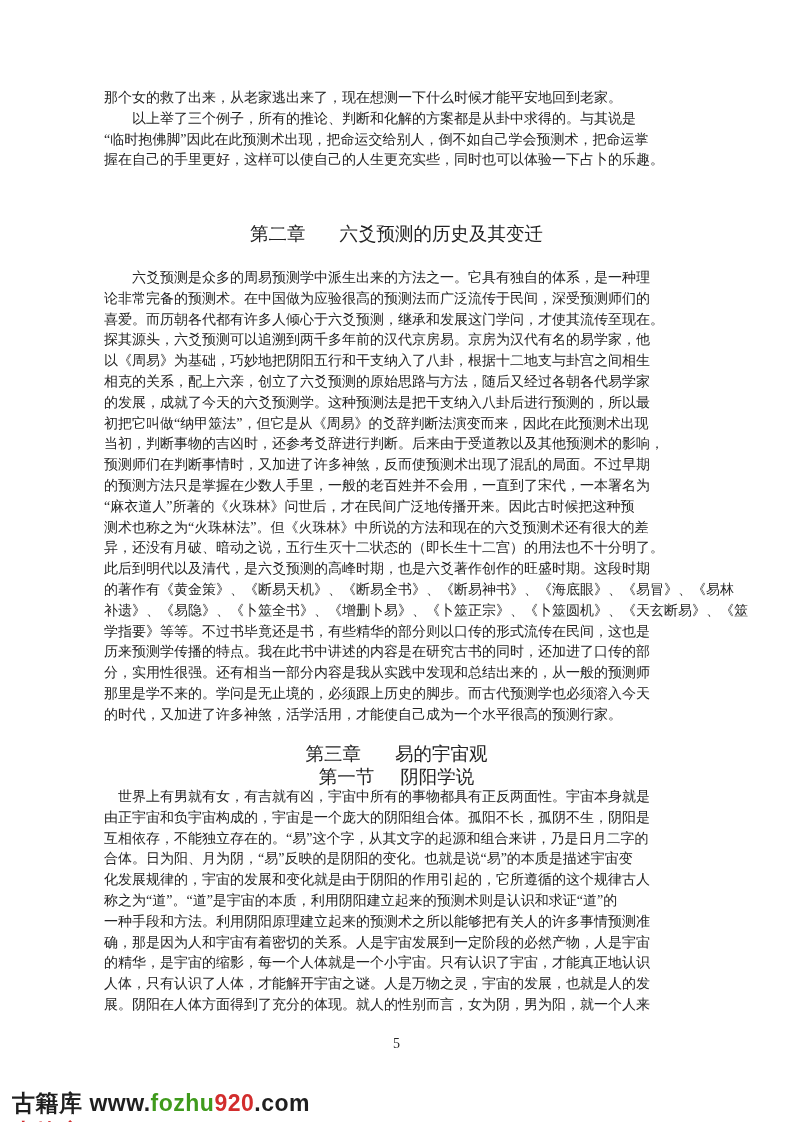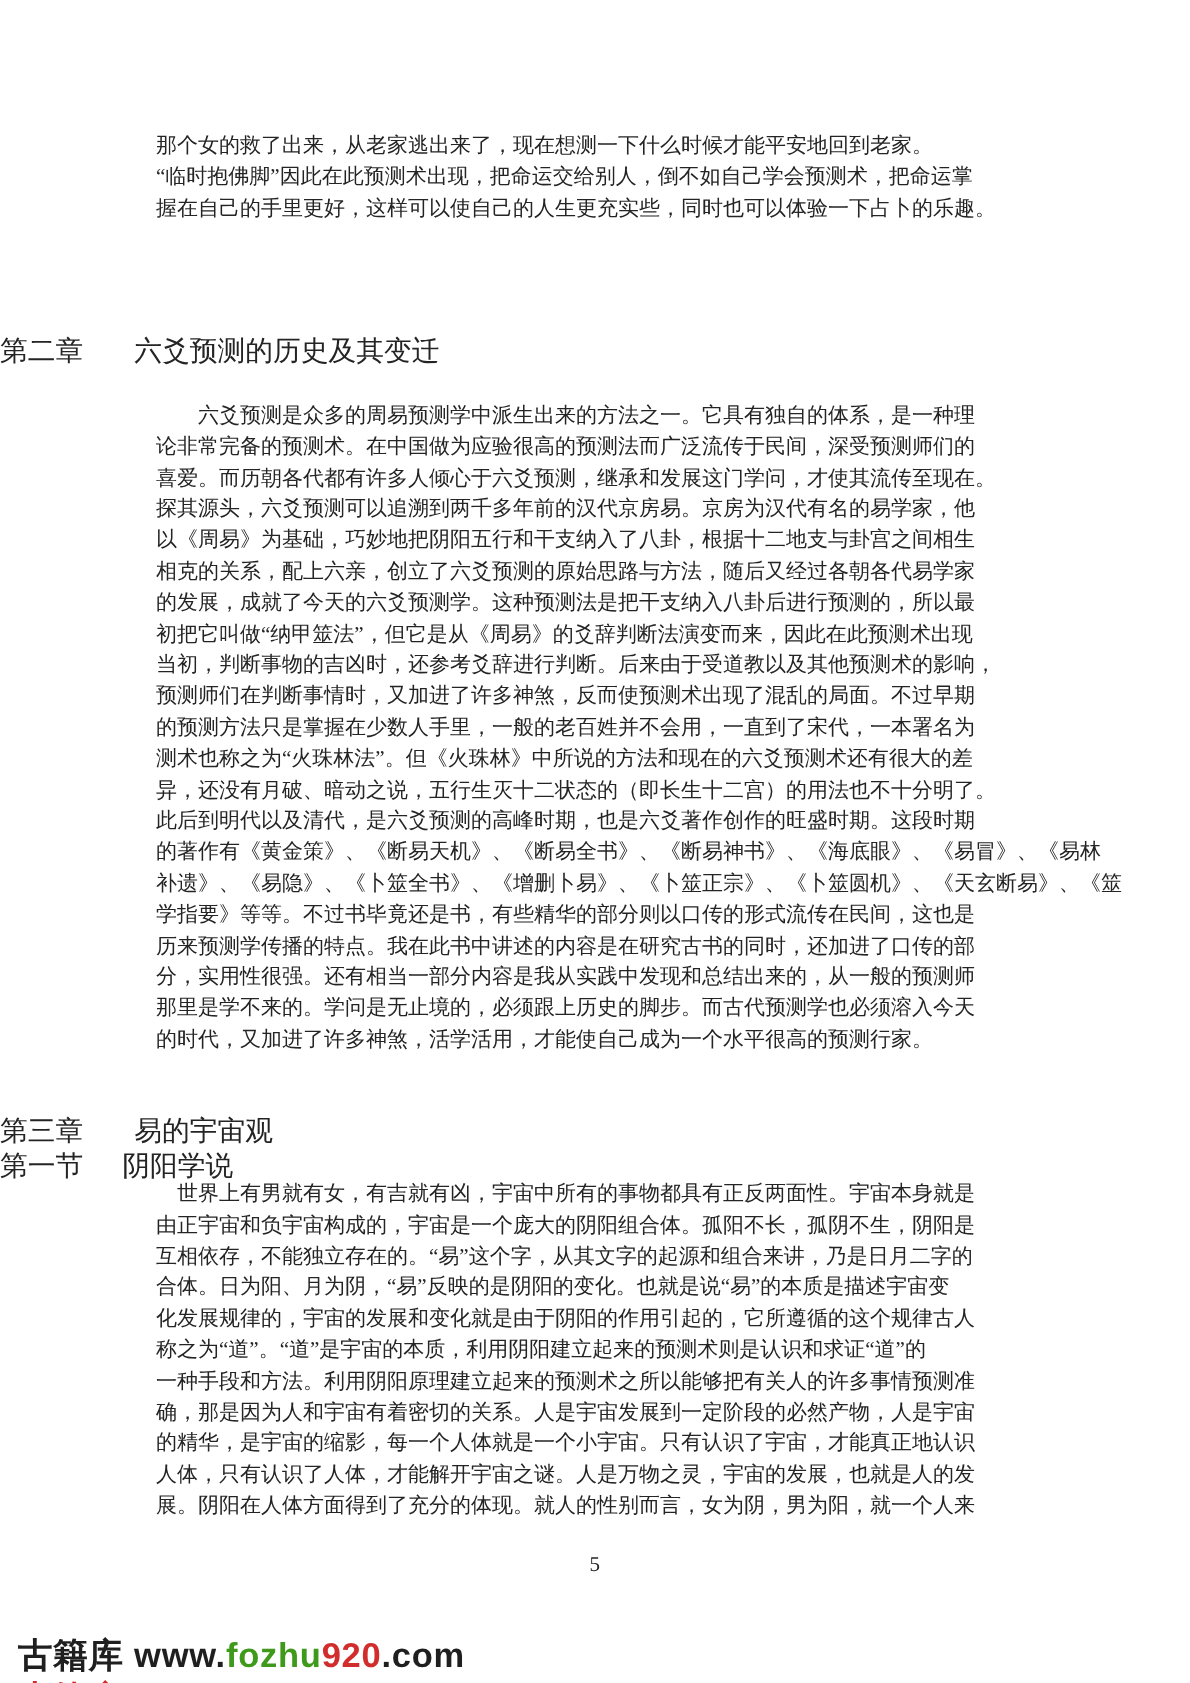--- a/index.html
+++ b/index.html
@@ -12,21 +12,21 @@
     position: relative; width: 793px; height: 1122px;
     background: #ffffff; color: #242424; overflow: hidden;
   }
   .block { position: absolute; left: 104px; width: 600px; }
   .line {
     font-size: 14px; line-height: 20.8px;
     white-space: nowrap; color: #242424;
   }
   .heading {
     position: absolute; left: 0; width: 793px;
-    text-align: left; font-size: 18.5px; color: #242424;
+    text-align: center; font-size: 18.5px; color: #242424;
     white-space: nowrap;
   }
   .heading .hgap { display: inline-block; width: 34px; }
   .heading .sgap { display: inline-block; width: 26px; }
   .page-number {
     position: absolute; top: 1036px; left: 0; width: 793px;
     text-align: center; font-size: 14px; color: #242424;
   }
   .watermark {
     position: absolute; left: 12px;
@@ -37,40 +37,42 @@
   .wm-main { top: 1088px; }
   .wm-clip { top: 1117px; }
 </style>
 </head>
 <body>
 
 <div class="page">
 
   <div class="block" style="top:88px">
       <div class="line">那个女的救了出来，从老家逃出来了，现在想测一下什么时候才能平安地回到老家。</div>
+      <div class="line">　　以上举了三个例子，所有的推论、判断和化解的方案都是从卦中求得的。与其说是</div>
       <div class="line">“临时抱佛脚”因此在此预测术出现，把命运交给别人，倒不如自己学会预测术，把命运掌</div>
       <div class="line">握在自己的手里更好，这样可以使自己的人生更充实些，同时也可以体验一下占卜的乐趣。</div>
     </div>
 
   <div class="heading" style="top:221px">
     <span>第二章</span><span class="hgap"></span><span>六爻预测的历史及其变迁</span>
   </div>
 
   <div class="block" style="top:268px">
       <div class="line">　　六爻预测是众多的周易预测学中派生出来的方法之一。它具有独自的体系，是一种理</div>
       <div class="line">论非常完备的预测术。在中国做为应验很高的预测法而广泛流传于民间，深受预测师们的</div>
       <div class="line">喜爱。而历朝各代都有许多人倾心于六爻预测，继承和发展这门学问，才使其流传至现在。</div>
       <div class="line">探其源头，六爻预测可以追溯到两千多年前的汉代京房易。京房为汉代有名的易学家，他</div>
       <div class="line">以《周易》为基础，巧妙地把阴阳五行和干支纳入了八卦，根据十二地支与卦宫之间相生</div>
       <div class="line">相克的关系，配上六亲，创立了六爻预测的原始思路与方法，随后又经过各朝各代易学家</div>
       <div class="line">的发展，成就了今天的六爻预测学。这种预测法是把干支纳入八卦后进行预测的，所以最</div>
       <div class="line">初把它叫做“纳甲筮法”，但它是从《周易》的爻辞判断法演变而来，因此在此预测术出现</div>
       <div class="line">当初，判断事物的吉凶时，还参考爻辞进行判断。后来由于受道教以及其他预测术的影响，</div>
       <div class="line">预测师们在判断事情时，又加进了许多神煞，反而使预测术出现了混乱的局面。不过早期</div>
       <div class="line">的预测方法只是掌握在少数人手里，一般的老百姓并不会用，一直到了宋代，一本署名为</div>
+      <div class="line">“麻衣道人”所著的《火珠林》问世后，才在民间广泛地传播开来。因此古时候把这种预</div>
       <div class="line">测术也称之为“火珠林法”。但《火珠林》中所说的方法和现在的六爻预测术还有很大的差</div>
       <div class="line">异，还没有月破、暗动之说，五行生灭十二状态的（即长生十二宫）的用法也不十分明了。</div>
       <div class="line">此后到明代以及清代，是六爻预测的高峰时期，也是六爻著作创作的旺盛时期。这段时期</div>
       <div class="line">的著作有《黄金策》、《断易天机》、《断易全书》、《断易神书》、《海底眼》、《易冒》、《易林</div>
       <div class="line">补遗》、《易隐》、《卜筮全书》、《增删卜易》、《卜筮正宗》、《卜筮圆机》、《天玄断易》、《筮</div>
       <div class="line">学指要》等等。不过书毕竟还是书，有些精华的部分则以口传的形式流传在民间，这也是</div>
       <div class="line">历来预测学传播的特点。我在此书中讲述的内容是在研究古书的同时，还加进了口传的部</div>
       <div class="line">分，实用性很强。还有相当一部分内容是我从实践中发现和总结出来的，从一般的预测师</div>
       <div class="line">那里是学不来的。学问是无止境的，必须跟上历史的脚步。而古代预测学也必须溶入今天</div>
       <div class="line">的时代，又加进了许多神煞，活学活用，才能使自己成为一个水平很高的预测行家。</div>

